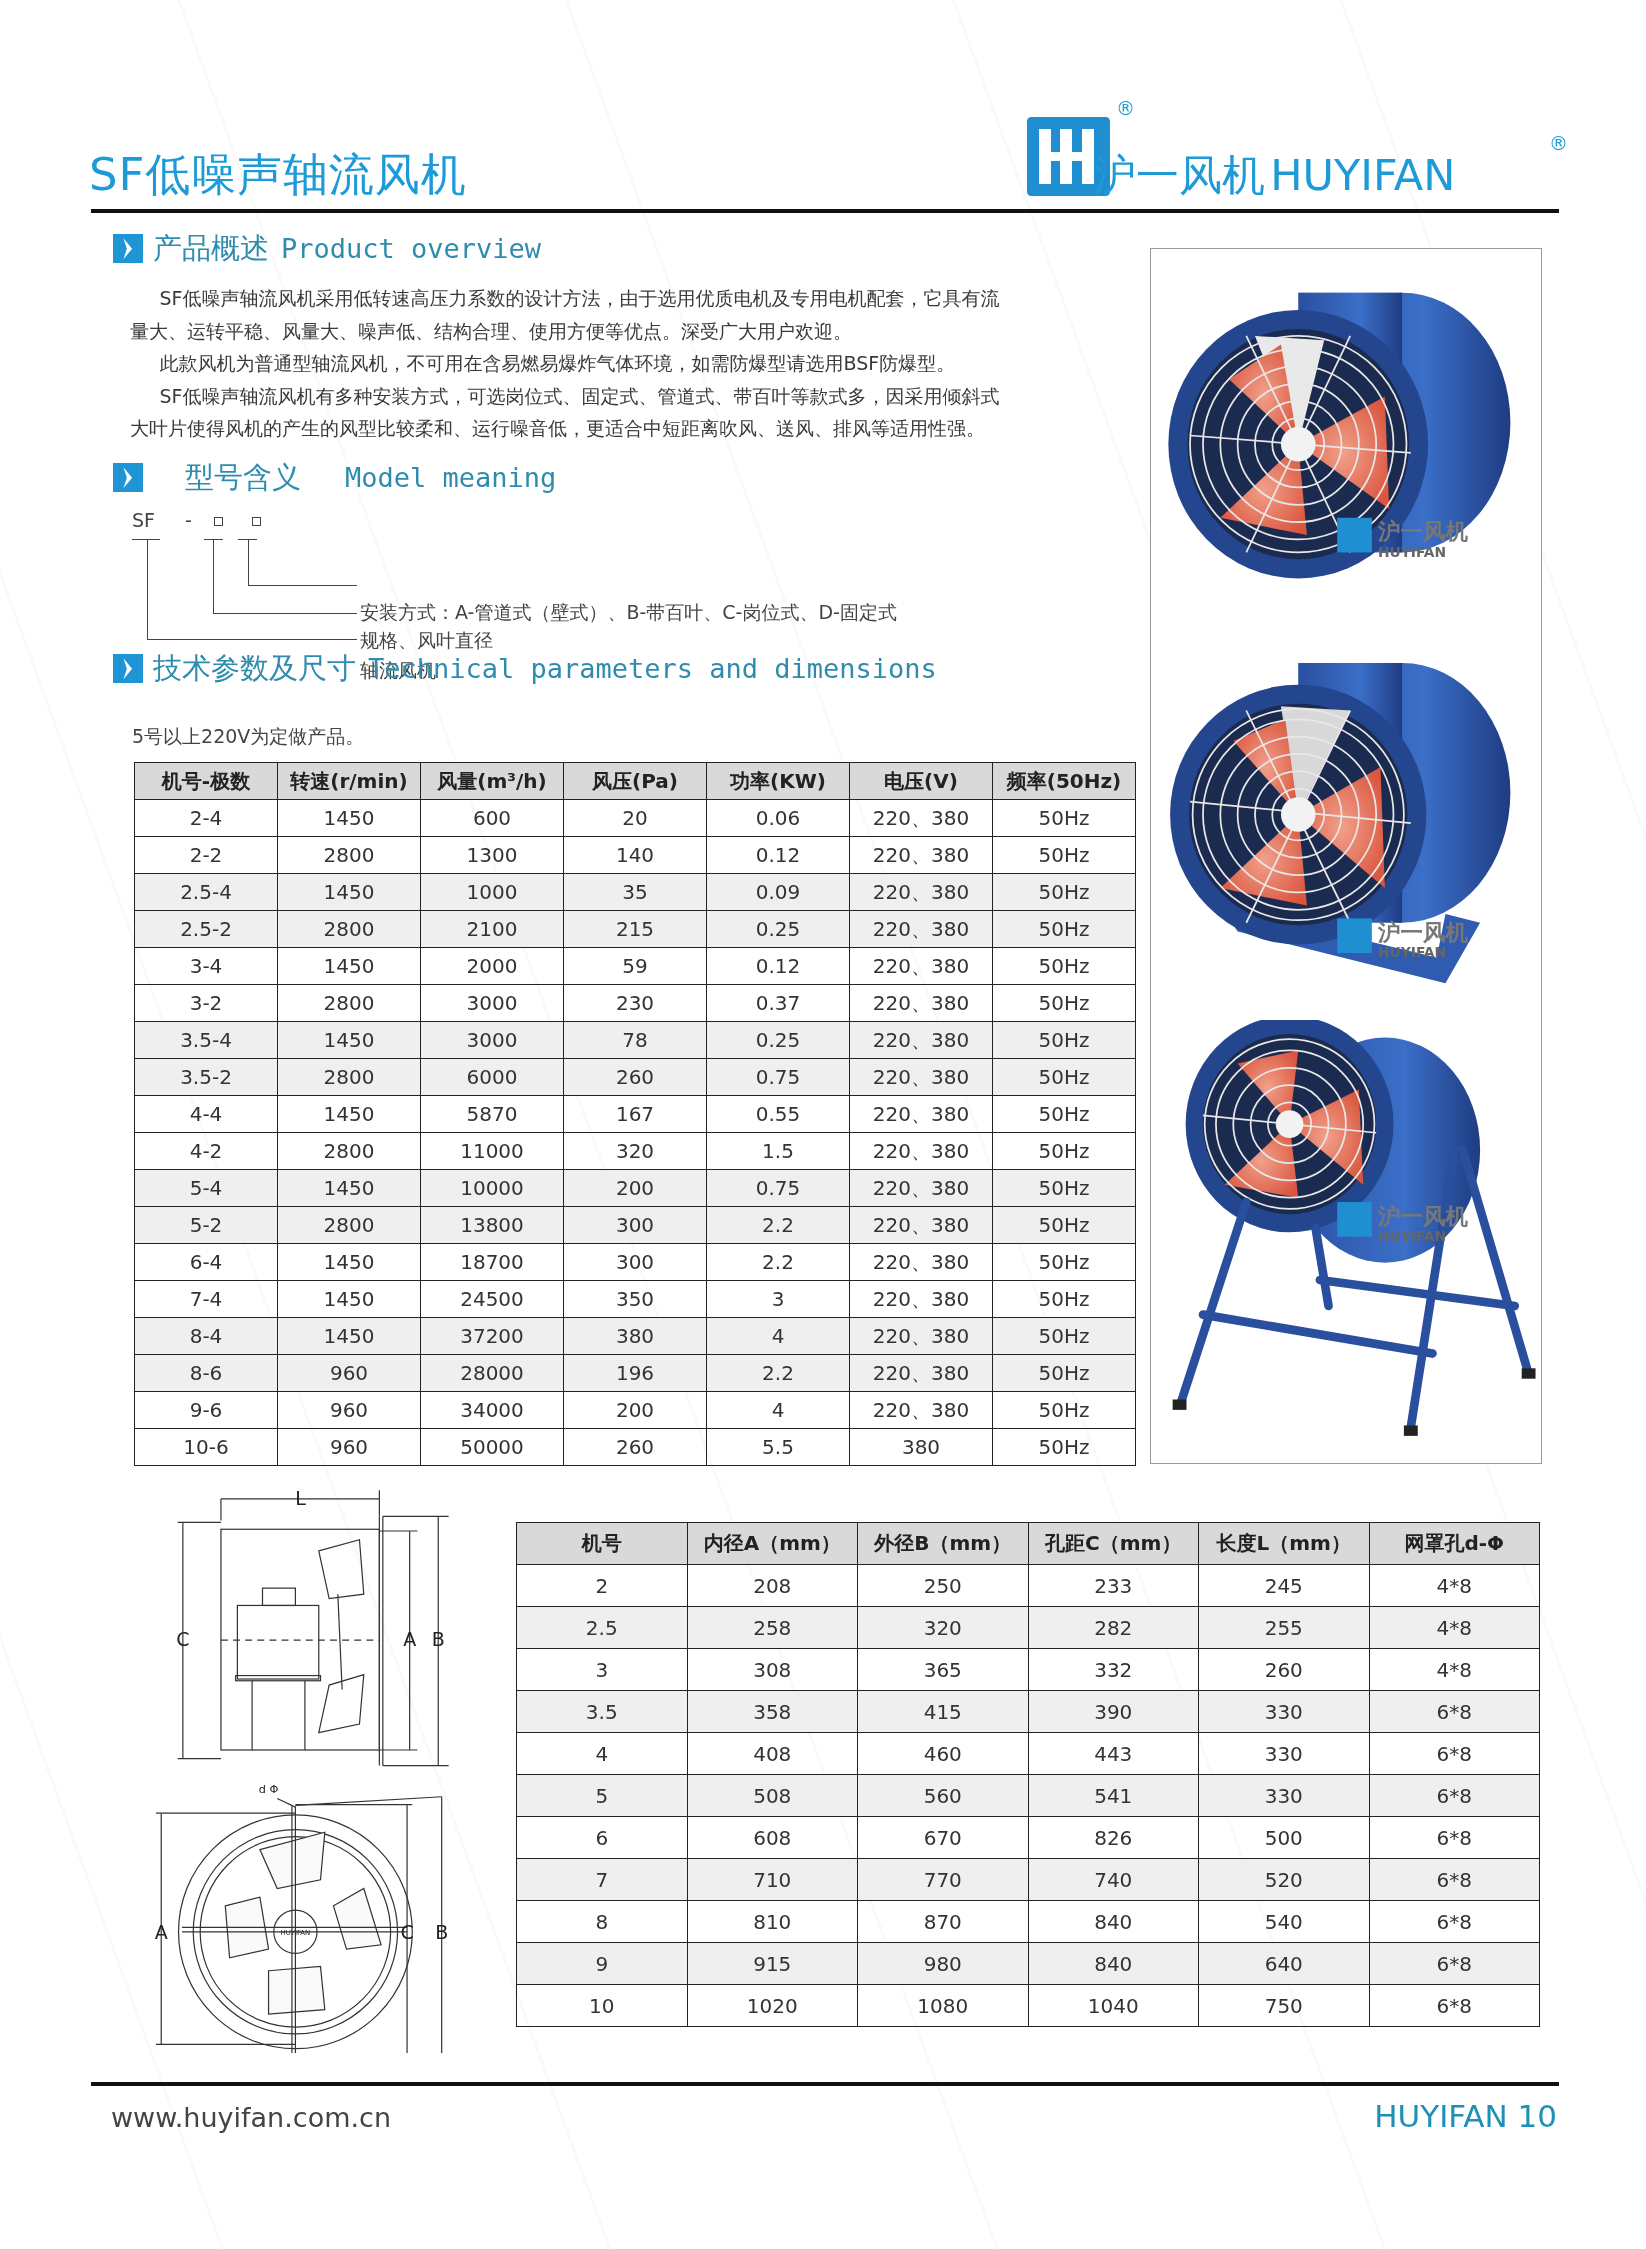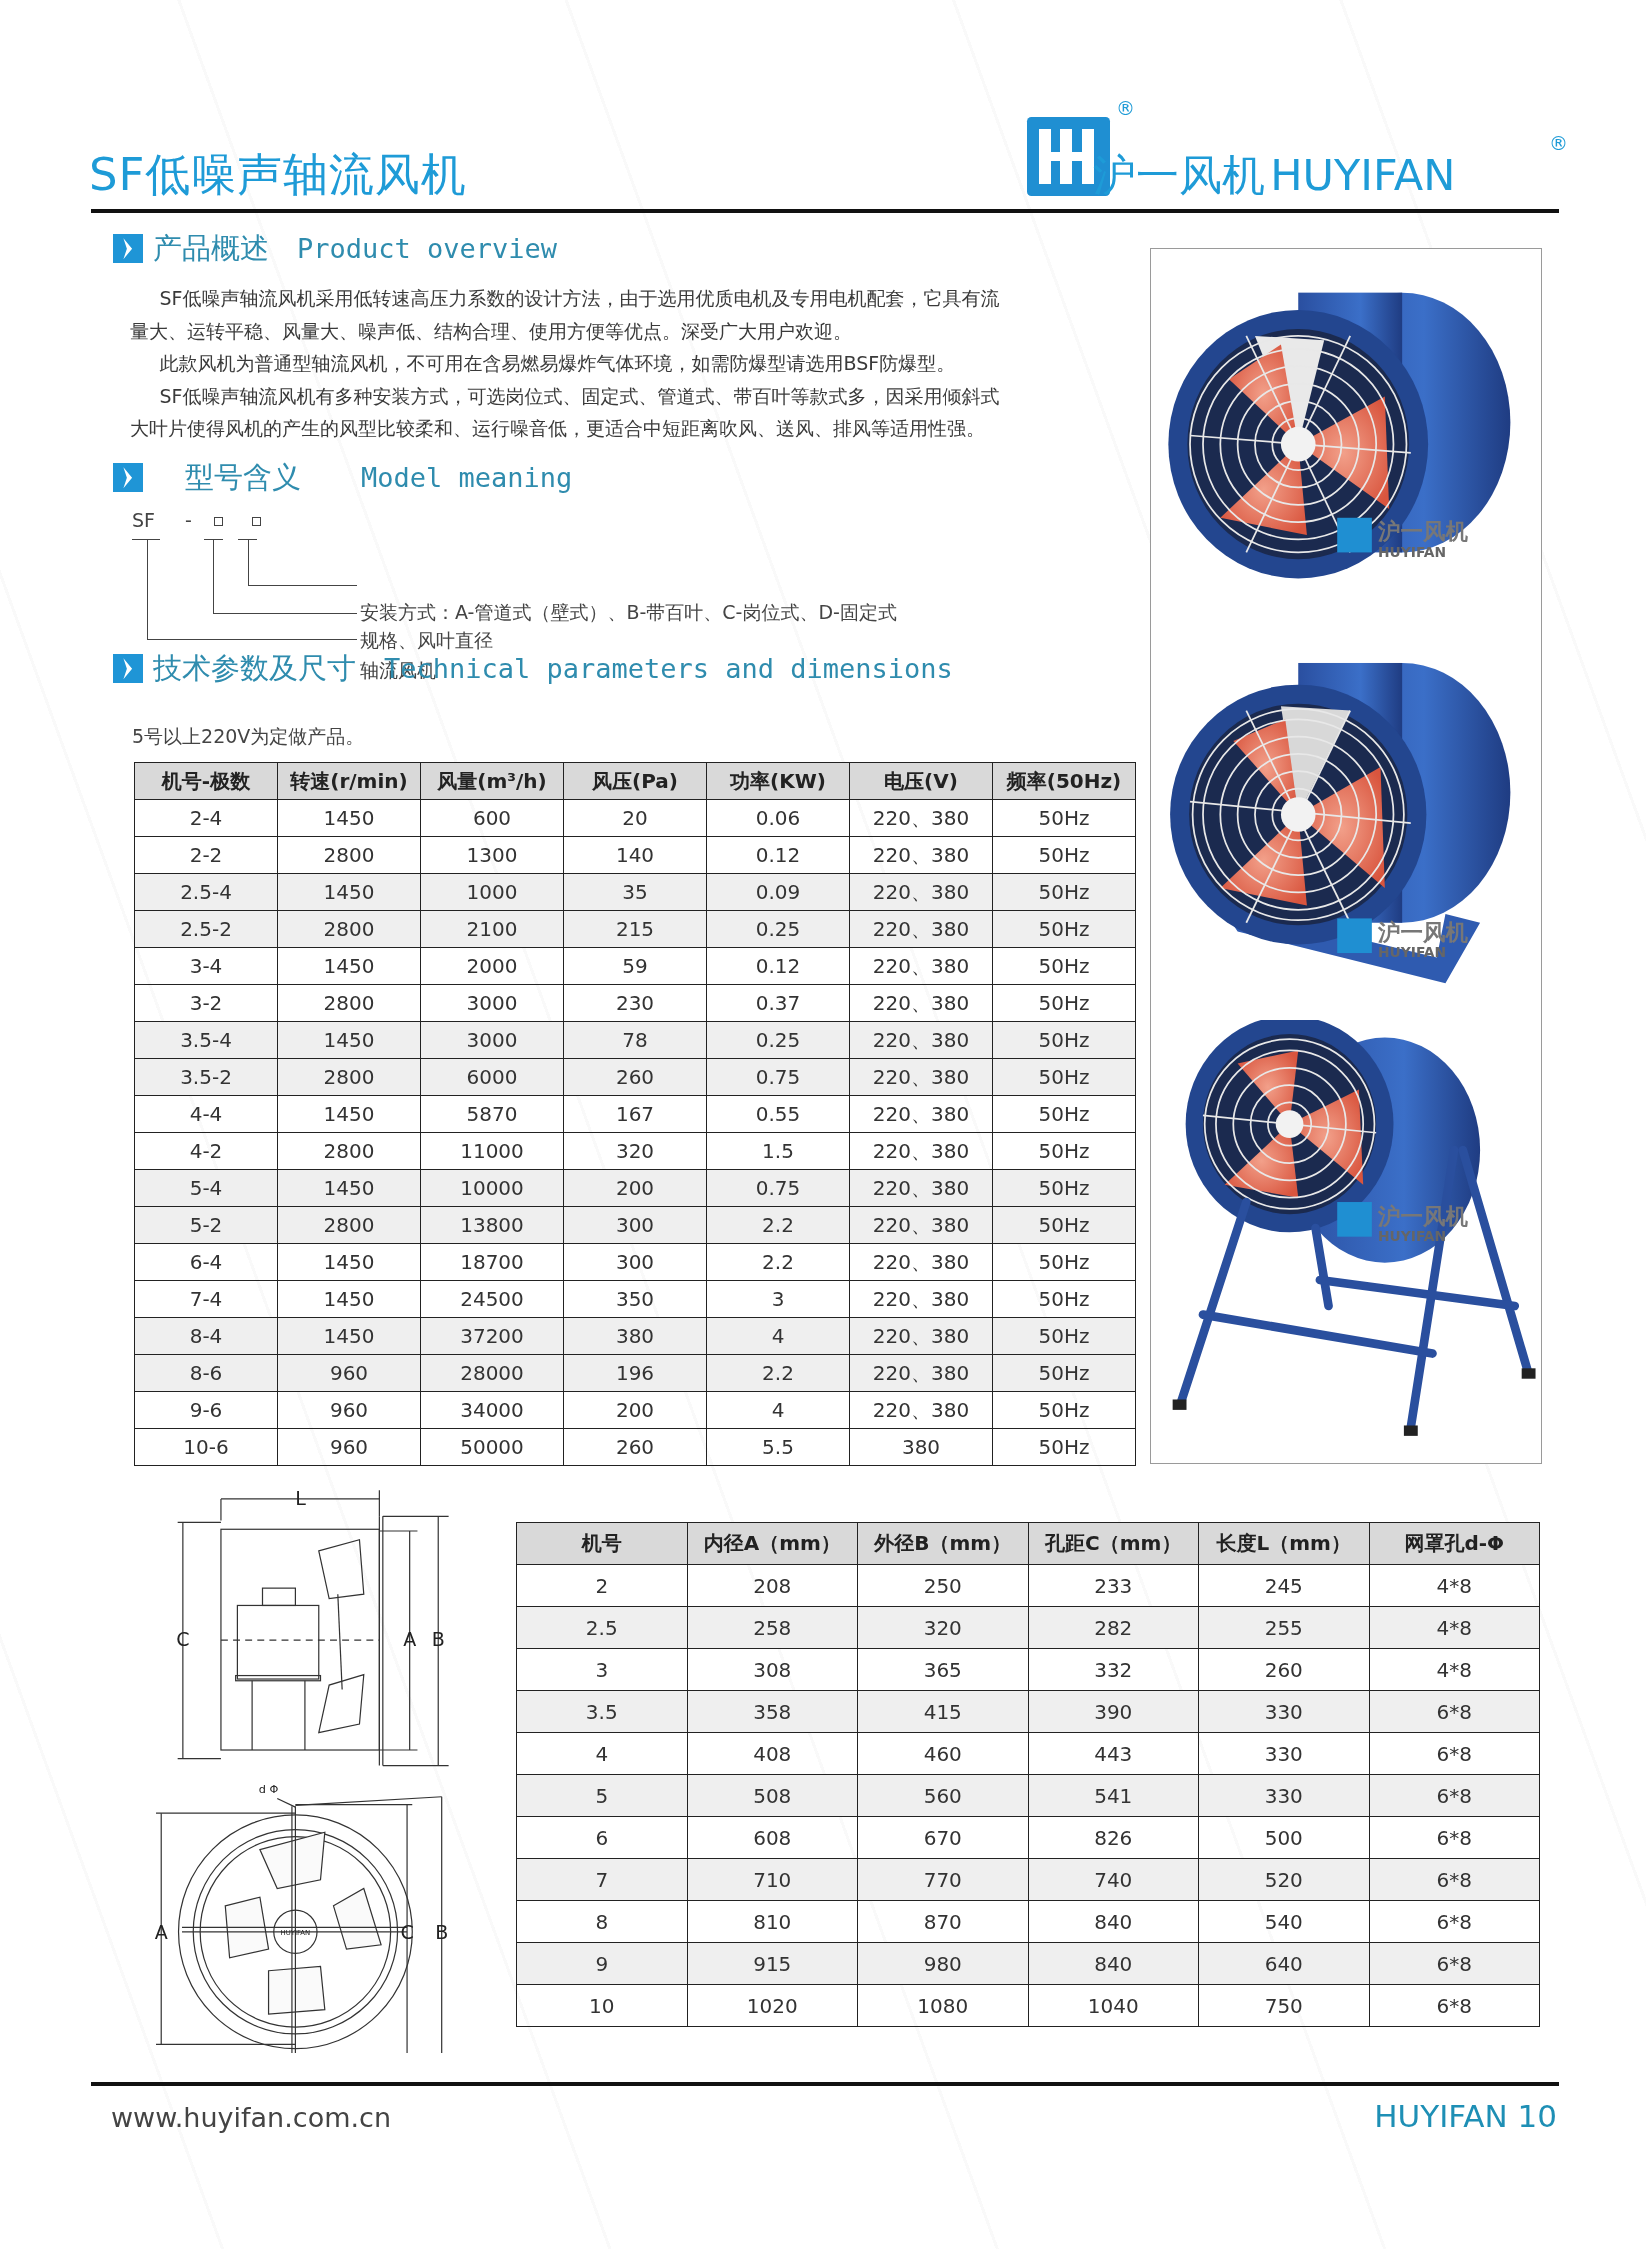--- a/index.html
+++ b/index.html
@@ -22,21 +22,21 @@
   .logo-box .bar { position: absolute; background: #fff; }
   .logo-reg1 { left: 1116px; top: 97px; font-size: 19px; color: #1e9bd7; }
   .logo-text { left: 1093px; top: 149px; font-size: 43px; color: #1e9bd7; white-space: nowrap; line-height: 52px; }
   .logo-reg2 { left: 1549px; top: 132px; font-size: 19px; color: #1e9bd7; }
 
   
   .sec { left: 113px; height: 31px; display: flex; align-items: center; white-space: nowrap; }
   .sec-icon { width: 29.5px; height: 29.5px; background: #1f95d6; position: relative; margin-right: 10.4px; flex: none; }
   .sec-icon svg { position: absolute; left: 0; top: 0; }
   .sec-text { font-size: 29px; color: #2f8cae; line-height: 31px; }
-  .sec-en { font-family: "DejaVu Sans Mono", "Liberation Mono", monospace; font-size: 27px; color: #2f8cae; margin-left: 28px; }
+  .sec-en { font-family: "DejaVu Sans Mono", "Liberation Mono", monospace; font-size: 27px; color: #2f8cae; margin-left: 12px; }
 
   
   .para { left: 130px; width: 996px; font-size: 19px; line-height: 32.5px; color: #3a3a3a; }
   .para p { text-indent: 29.5px; }
   .para p.cont { text-indent: 0; }
 
   
   .model-code { left: 132px; top: 509px; font-size: 19px; color: #444; white-space: nowrap; }
   .model-code span { display: inline-block; }
   .box { display: inline-block; width: 9.5px; height: 9.5px; border: 1.3px solid #444; vertical-align: middle; }

